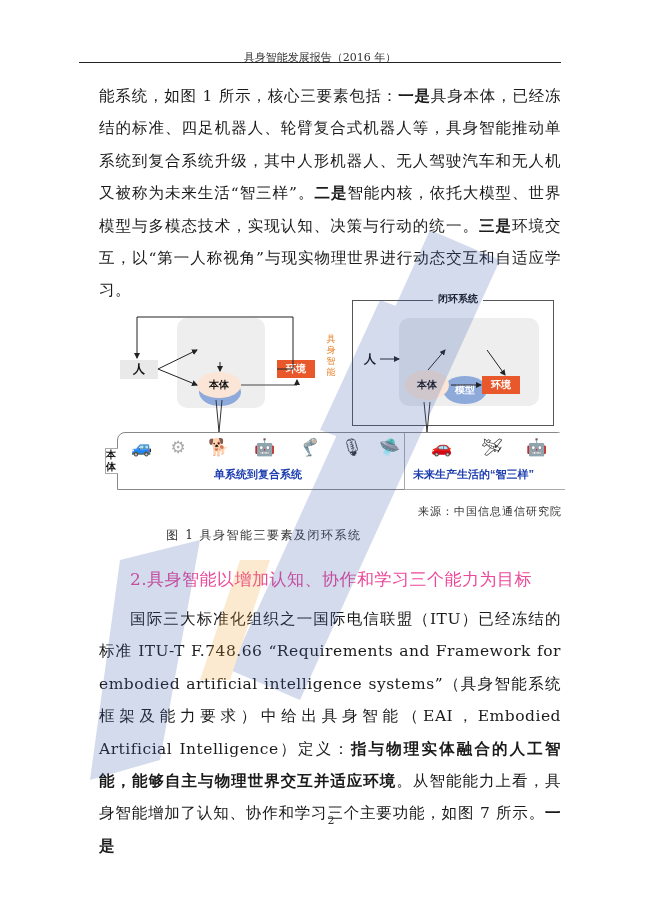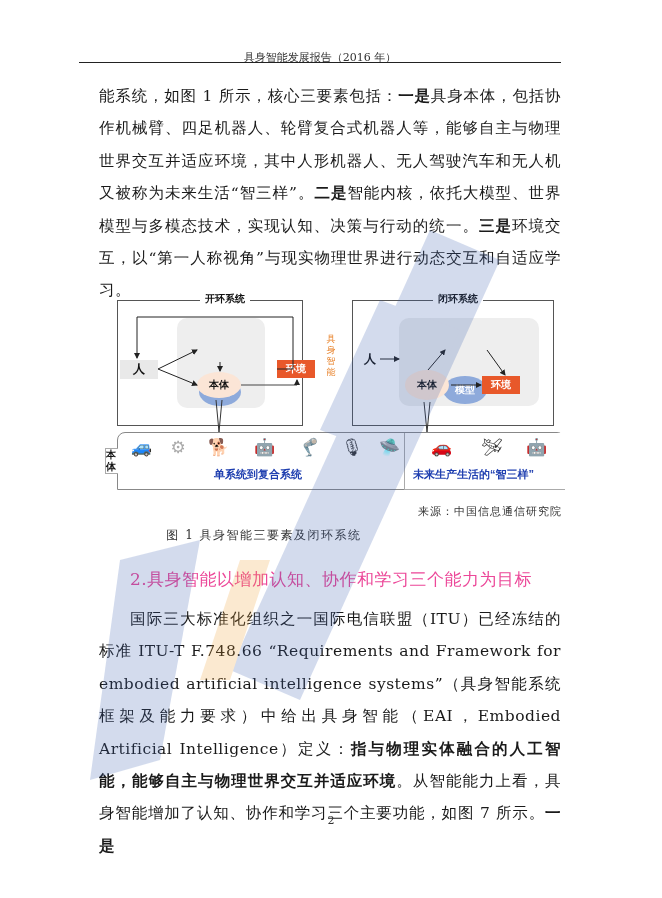--- a/index.html
+++ b/index.html
@@ -47,27 +47,24 @@
   .page-num { position:absolute; left:0; width:662px; top:814px; text-align:center; font-size:11px; color:#333; }
   .watermark { position:absolute; left:0; top:0; width:662px; height:898px; pointer-events:none; opacity:0.22; }
   svg.arrows { position:absolute; left:0; top:0; }
 </style>
 </head>
 <body>
 
 <div class="header">具身智能发展报告（2016 年）</div>
 <div class="header-rule"></div>
 
-<div class="para p1"><span>能系统，如图 1 所示，核心三要素包括：</span><b>一是</b><span>具身本体，包括协作机械臂、四足机器人、轮臂复合式机器人等，能够自主与物理世界交互并适应环境，其中人形机器人、无人驾驶汽车和无人机又被称为未来生活“智三样”。</span><b>二是</b><span>智能内核，依托大模型、世界模型与多模态技术，实现认知、决策与行动的统一。</span><b>三是</b><span>环境交互，以“第一人称视角”与现实物理世界进行动态交互和自适应学习。</span></div>
+<div class="para p1"><span>能系统，如图 1 所示，核心三要素包括：</span><b>一是</b><span>具身本体，已经冻结的标准、四足机器人、轮臂复合式机器人等，具身智能推动单系统到复合系统升级，其中人形机器人、无人驾驶汽车和无人机又被称为未来生活“智三样”。</span><b>二是</b><span>智能内核，依托大模型、世界模型与多模态技术，实现认知、决策与行动的统一。</span><b>三是</b><span>环境交互，以“第一人称视角”与现实物理世界进行动态交互和自适应学习。</span></div>
 
 <div class="figure">
 
-  <div class="sys-box" style="left:0;top:8px;width:184px;height:124px;">
-    <div class="sys-title" style="left:82px;">开环系统</div>
-  </div>
   <div class="panel" style="left:60px;top:26px;width:88px;height:90px;"></div>
   <div class="node n-person" style="left:3px;top:68px;width:38px;height:19px;">人</div>
   <div class="node n-model" style="left:82px;top:42px;width:42px;height:28px;">模型</div>
   <div class="node n-body" style="left:80px;top:80px;width:44px;height:26px;">本体</div>
   <div class="node n-env" style="left:160px;top:68px;width:38px;height:18px;">环境</div>
 
   <div class="vert-label">具身智能</div>
 
   <div class="sys-box" style="left:235px;top:8px;width:200px;height:124px;">
     <div class="sys-title" style="left:80px;">闭环系统</div>

